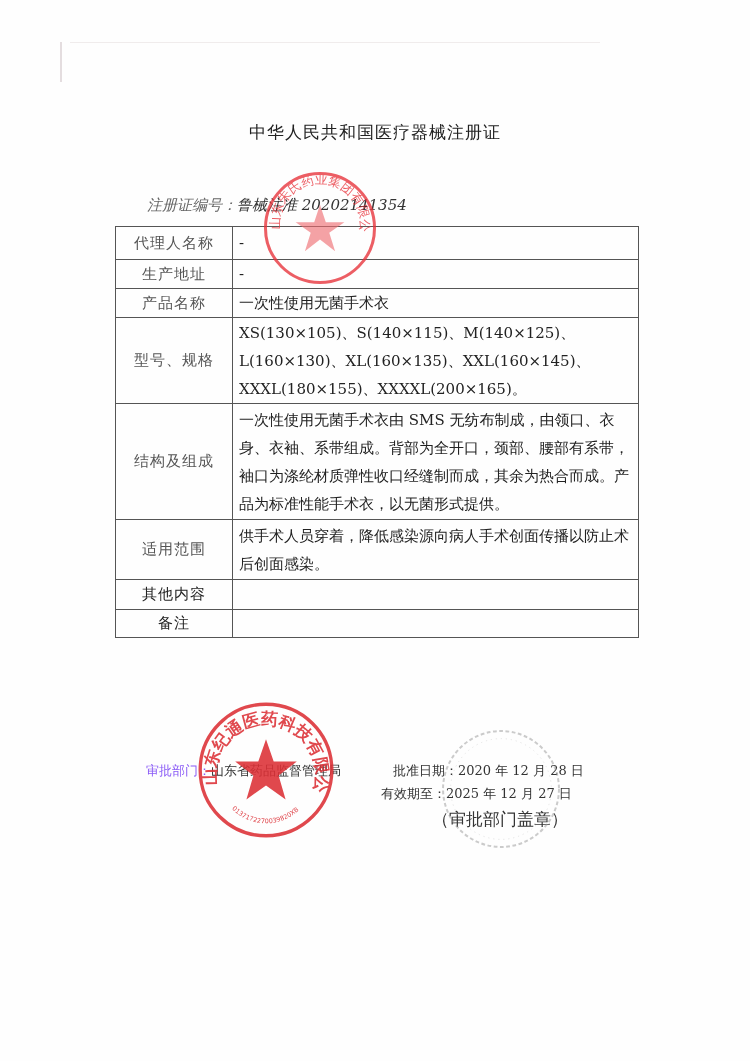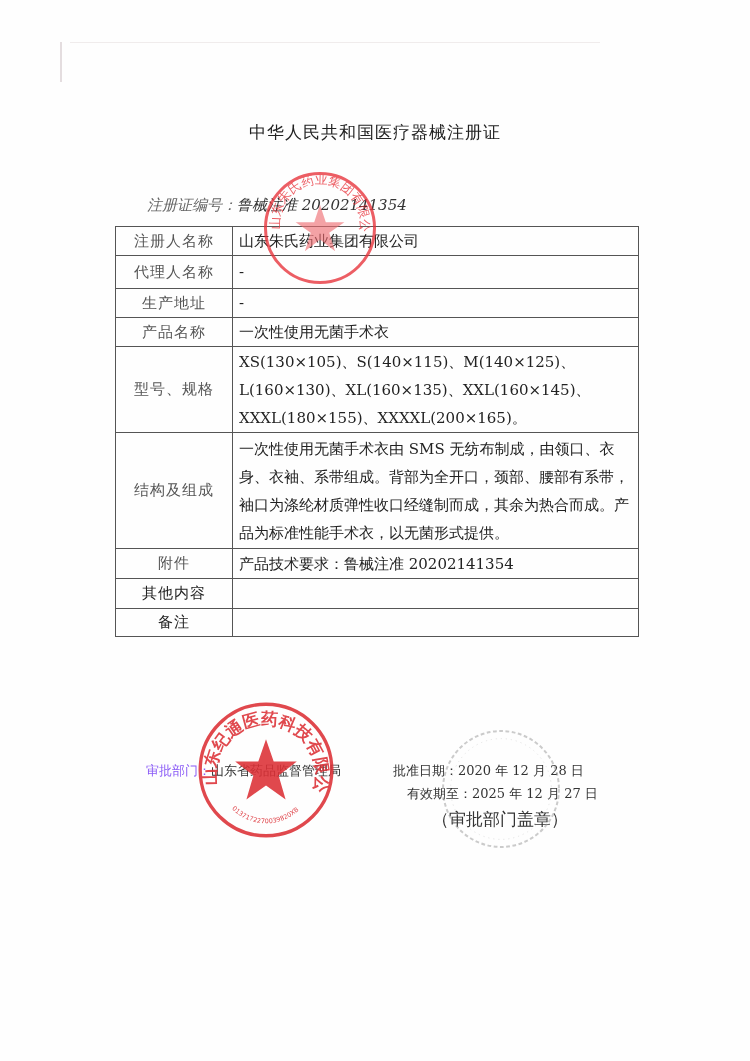--- a/index.html
+++ b/index.html
@@ -61,66 +61,62 @@
 <div class="scan-top"></div>
 
 <div class="title">中华人民共和国医疗器械注册证</div>
 
 <div class="cert-no">
   <span class="lbl">注册证编号：</span><span>鲁械注准 20202141354</span>
 </div>
 
 <table class="reg">
   <tbody>
-      <tr style="height:28px">
-    <td class="label">注册人名称</td>
-    <td class="value">山东朱氏药业集团有限公司</td>
-  </tr>
   <tr style="height:33px">
     <td class="label">代理人名称</td>
     <td class="value">-</td>
   </tr>
   <tr style="height:28px">
     <td class="label">生产地址</td>
     <td class="value">-</td>
   </tr>
   <tr style="height:29px">
     <td class="label">产品名称</td>
     <td class="value">一次性使用无菌手术衣</td>
   </tr>
   <tr style="height:86px">
     <td class="label">型号、规格</td>
     <td class="value">XS(130×105)、S(140×115)、M(140×125)、L(160×130)、XL(160×135)、XXL(160×145)、XXXL(180×155)、XXXXL(200×165)。</td>
   </tr>
   <tr style="height:116px">
     <td class="label">结构及组成</td>
     <td class="value">一次性使用无菌手术衣由 SMS 无纺布制成，由领口、衣身、衣袖、系带组成。背部为全开口，颈部、腰部有系带，袖口为涤纶材质弹性收口经缝制而成，其余为热合而成。产品为标准性能手术衣，以无菌形式提供。</td>
   </tr>
-  <tr style="height:30px">
-    <td class="label">附件</td>
-    <td class="value">产品技术要求：鲁械注准 20202141354</td>
+  <tr style="height:60px">
+    <td class="label">适用范围</td>
+    <td class="value">供手术人员穿着，降低感染源向病人手术创面传播以防止术后创面感染。</td>
   </tr>
   <tr style="height:30px">
     <td class="label" style="color:#222">其他内容</td>
     <td class="value"></td>
   </tr>
   <tr style="height:28px">
     <td class="label" style="color:#222">备注</td>
     <td class="value"></td>
   </tr>
 </tbody>
   </table>
 
 <div class="footer" style="left:146px; top:762px;">
   <span style="color:#8b5cf6">审批部门：</span><span>山东省药品监督管理局</span>
 </div>
 <div class="footer" style="left:393px; top:762px;">
   <span>批准日期：</span><span>2020 年 12 月 28 日</span>
 </div>
-<div class="footer" style="left:407px; top:785px;">
+<div class="footer" style="left:381px; top:785px;">
   <span>有效期至：</span><span>2025 年 12 月 27 日</span>
 </div>
 <div class="footer" style="left:432px; top:808px; font-size:17px;">（审批部门盖章）</div>
 
 <div class="stamp" style="left:262px; top:170px; width:116px; height:116px; opacity:.78;">
   <svg viewBox="0 0 100 100">
     <circle cx="50" cy="50" r="47" fill="none" stroke="#e8323a" stroke-width="2.6"></circle>
     <polygon points="50,30 55,45 71,45 58,54 63,70 50,60 37,70 42,54 29,45 45,45" fill="#ef6b70" opacity=".8"></polygon>
     <defs>
         <path id="arcTop" d="M 16,55 A 35,35 0 1,1 84,55"></path>

